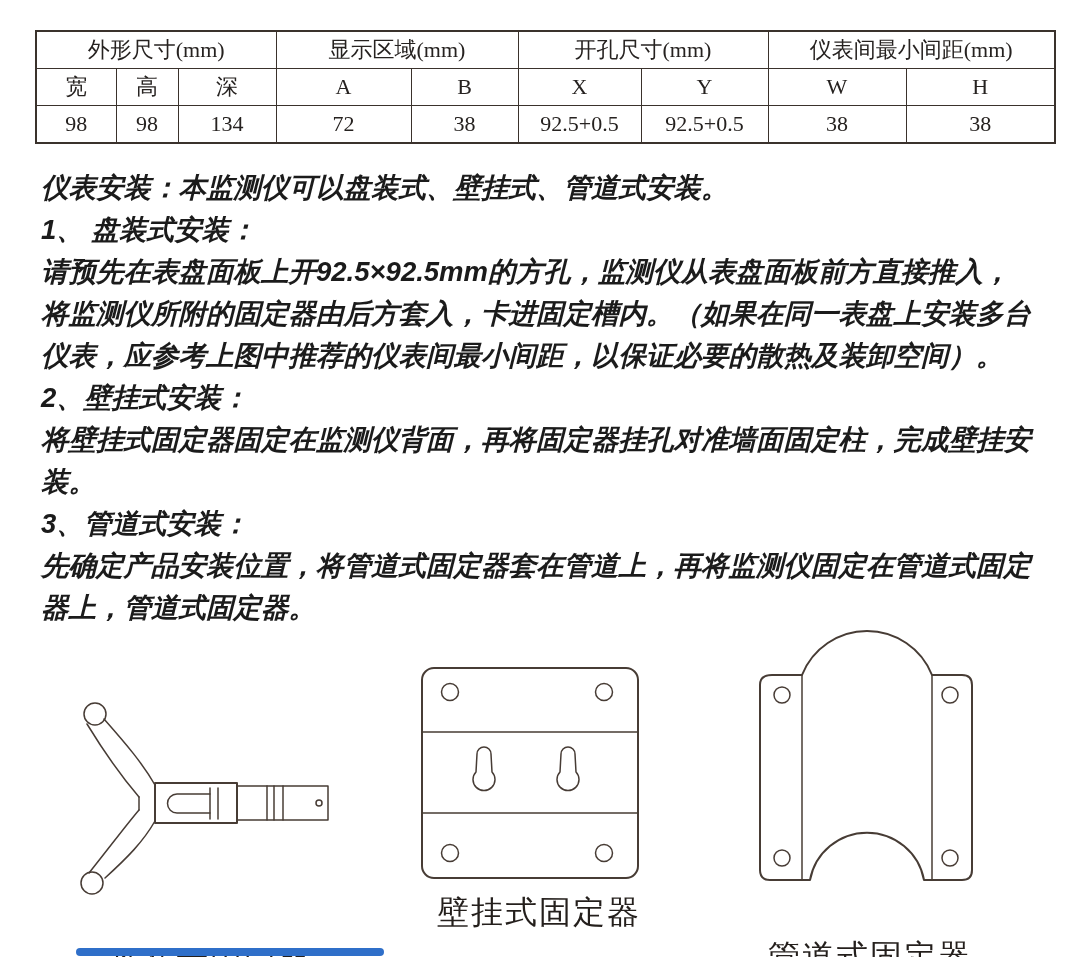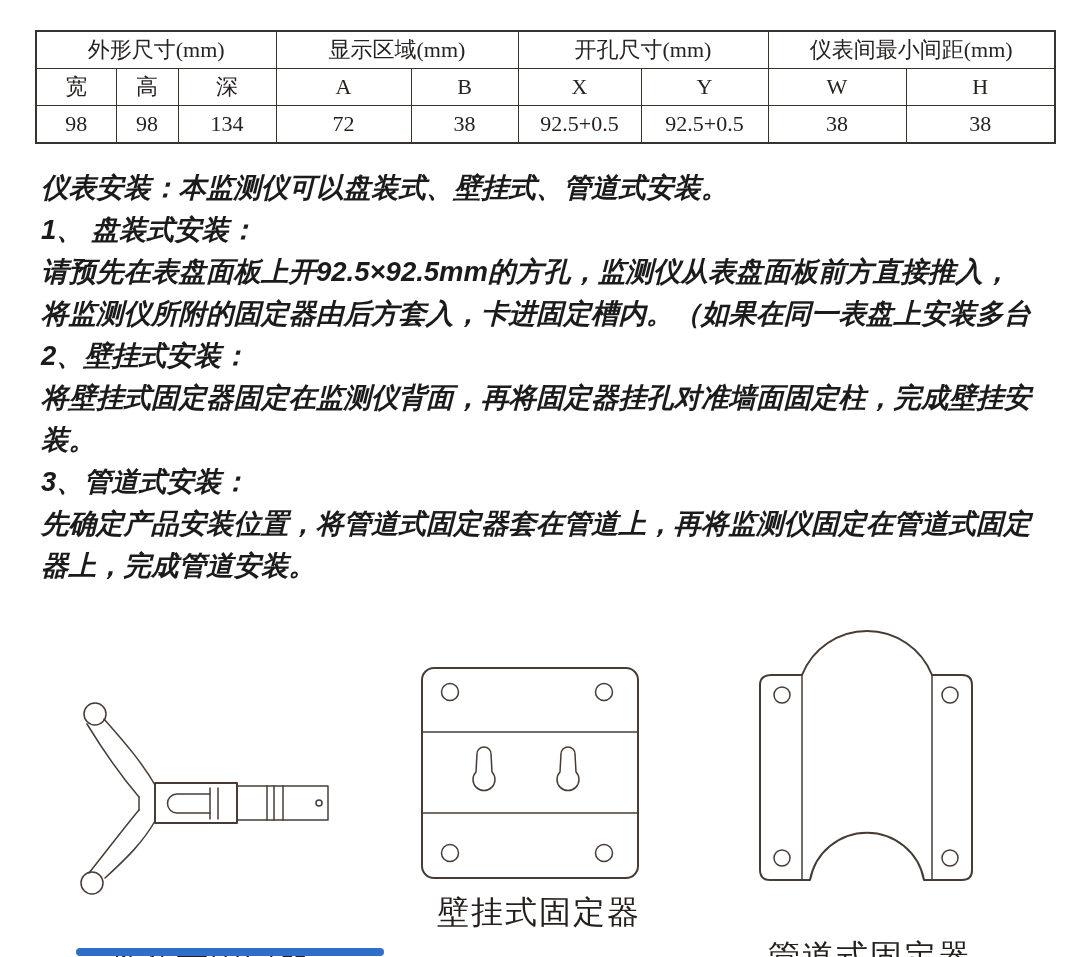--- a/index.html
+++ b/index.html
@@ -86,26 +86,27 @@
     <td>38</td>
   </tr>
 </tbody>
   </table>
 
 <div class="instructions">
   <div class="tline">仪表安装：本监测仪可以盘装式、壁挂式、管道式安装。</div>
   <div class="tline">1、 盘装式安装：</div>
   <div class="tline">请预先在表盘面板上开92.5×92.5mm的方孔，监测仪从表盘面板前方直接推入，</div>
   <div class="tline">将监测仪所附的固定器由后方套入，卡进固定槽内。（如果在同一表盘上安装多台</div>
+  <div class="tline">仪表，应参考上图中推荐的仪表间最小间距，以保证必要的散热及装卸空间）。</div>
   <div class="tline">2、壁挂式安装：</div>
   <div class="tline">将壁挂式固定器固定在监测仪背面，再将固定器挂孔对准墙面固定柱，完成壁挂安</div>
   <div class="tline">装。</div>
   <div class="tline">3、管道式安装：</div>
   <div class="tline">先确定产品安装位置，将管道式固定器套在管道上，再将监测仪固定在管道式固定</div>
-  <div class="tline">器上，完成管道安装。</div>
+  <div class="tline">器上，管道式固定器。</div>
 </div>
 
 <div class="figure" style="position:absolute;left:55px;top:690px;">
   <svg width="310" height="215" viewBox="0 0 310 215">
 
     <circle class="fig-thin" cx="40" cy="24" r="11"></circle>
     <circle class="fig-thin" cx="37" cy="193" r="11"></circle>
 
     <path class="fig-thin" d="M 49,29 C 72,55 88,74 100,95"></path>
     <path class="fig-thin" d="M 32,34 C 54,70 72,93 84,107"></path>

